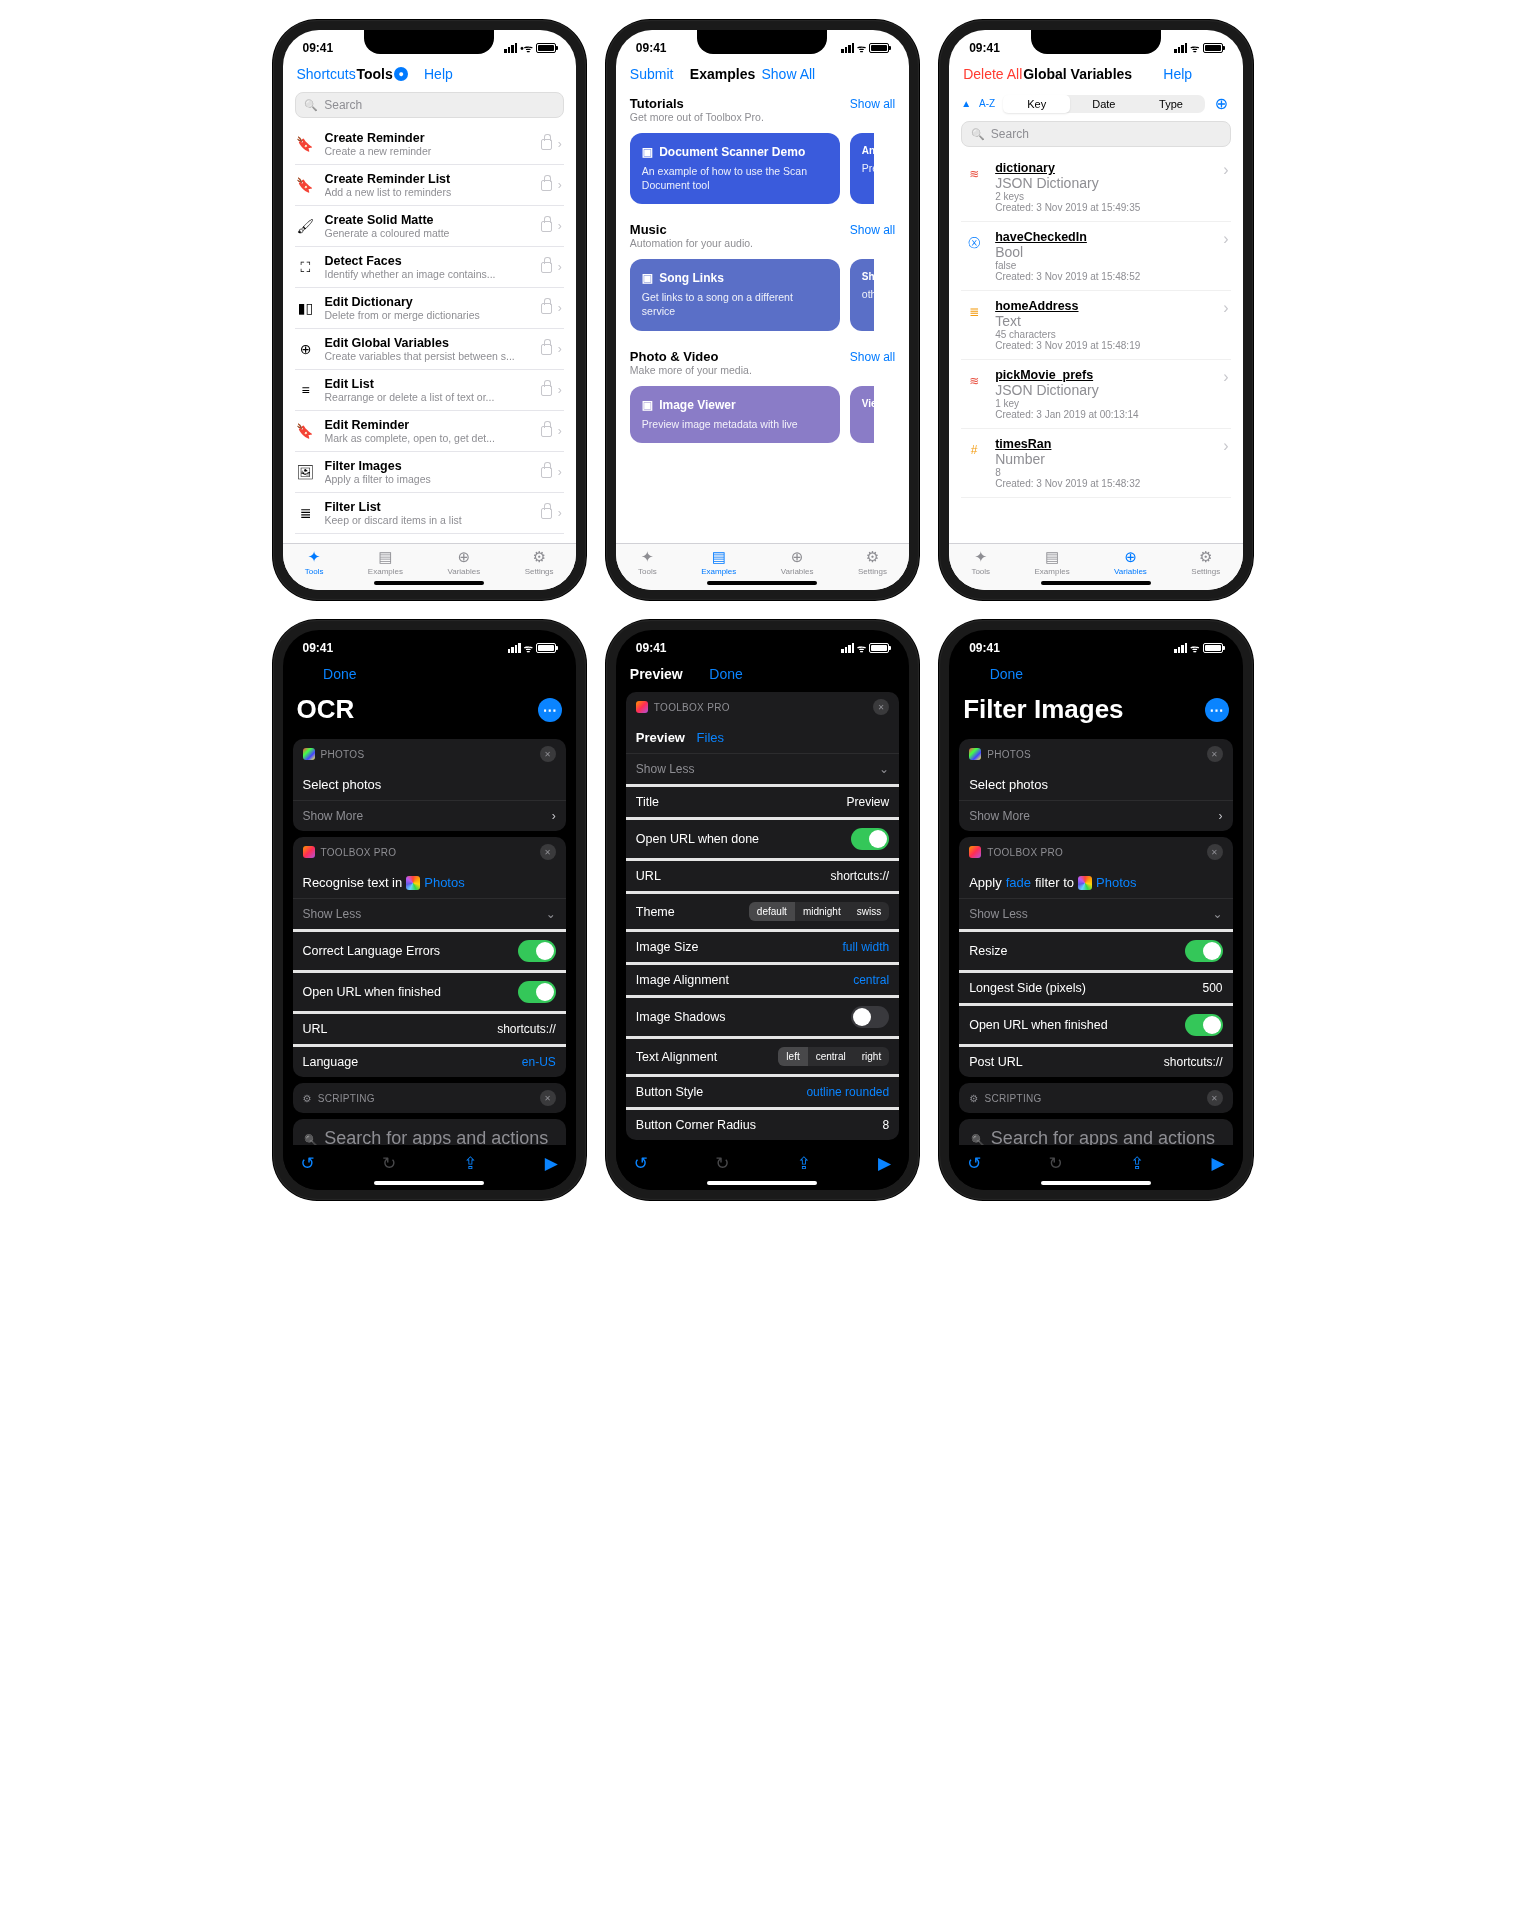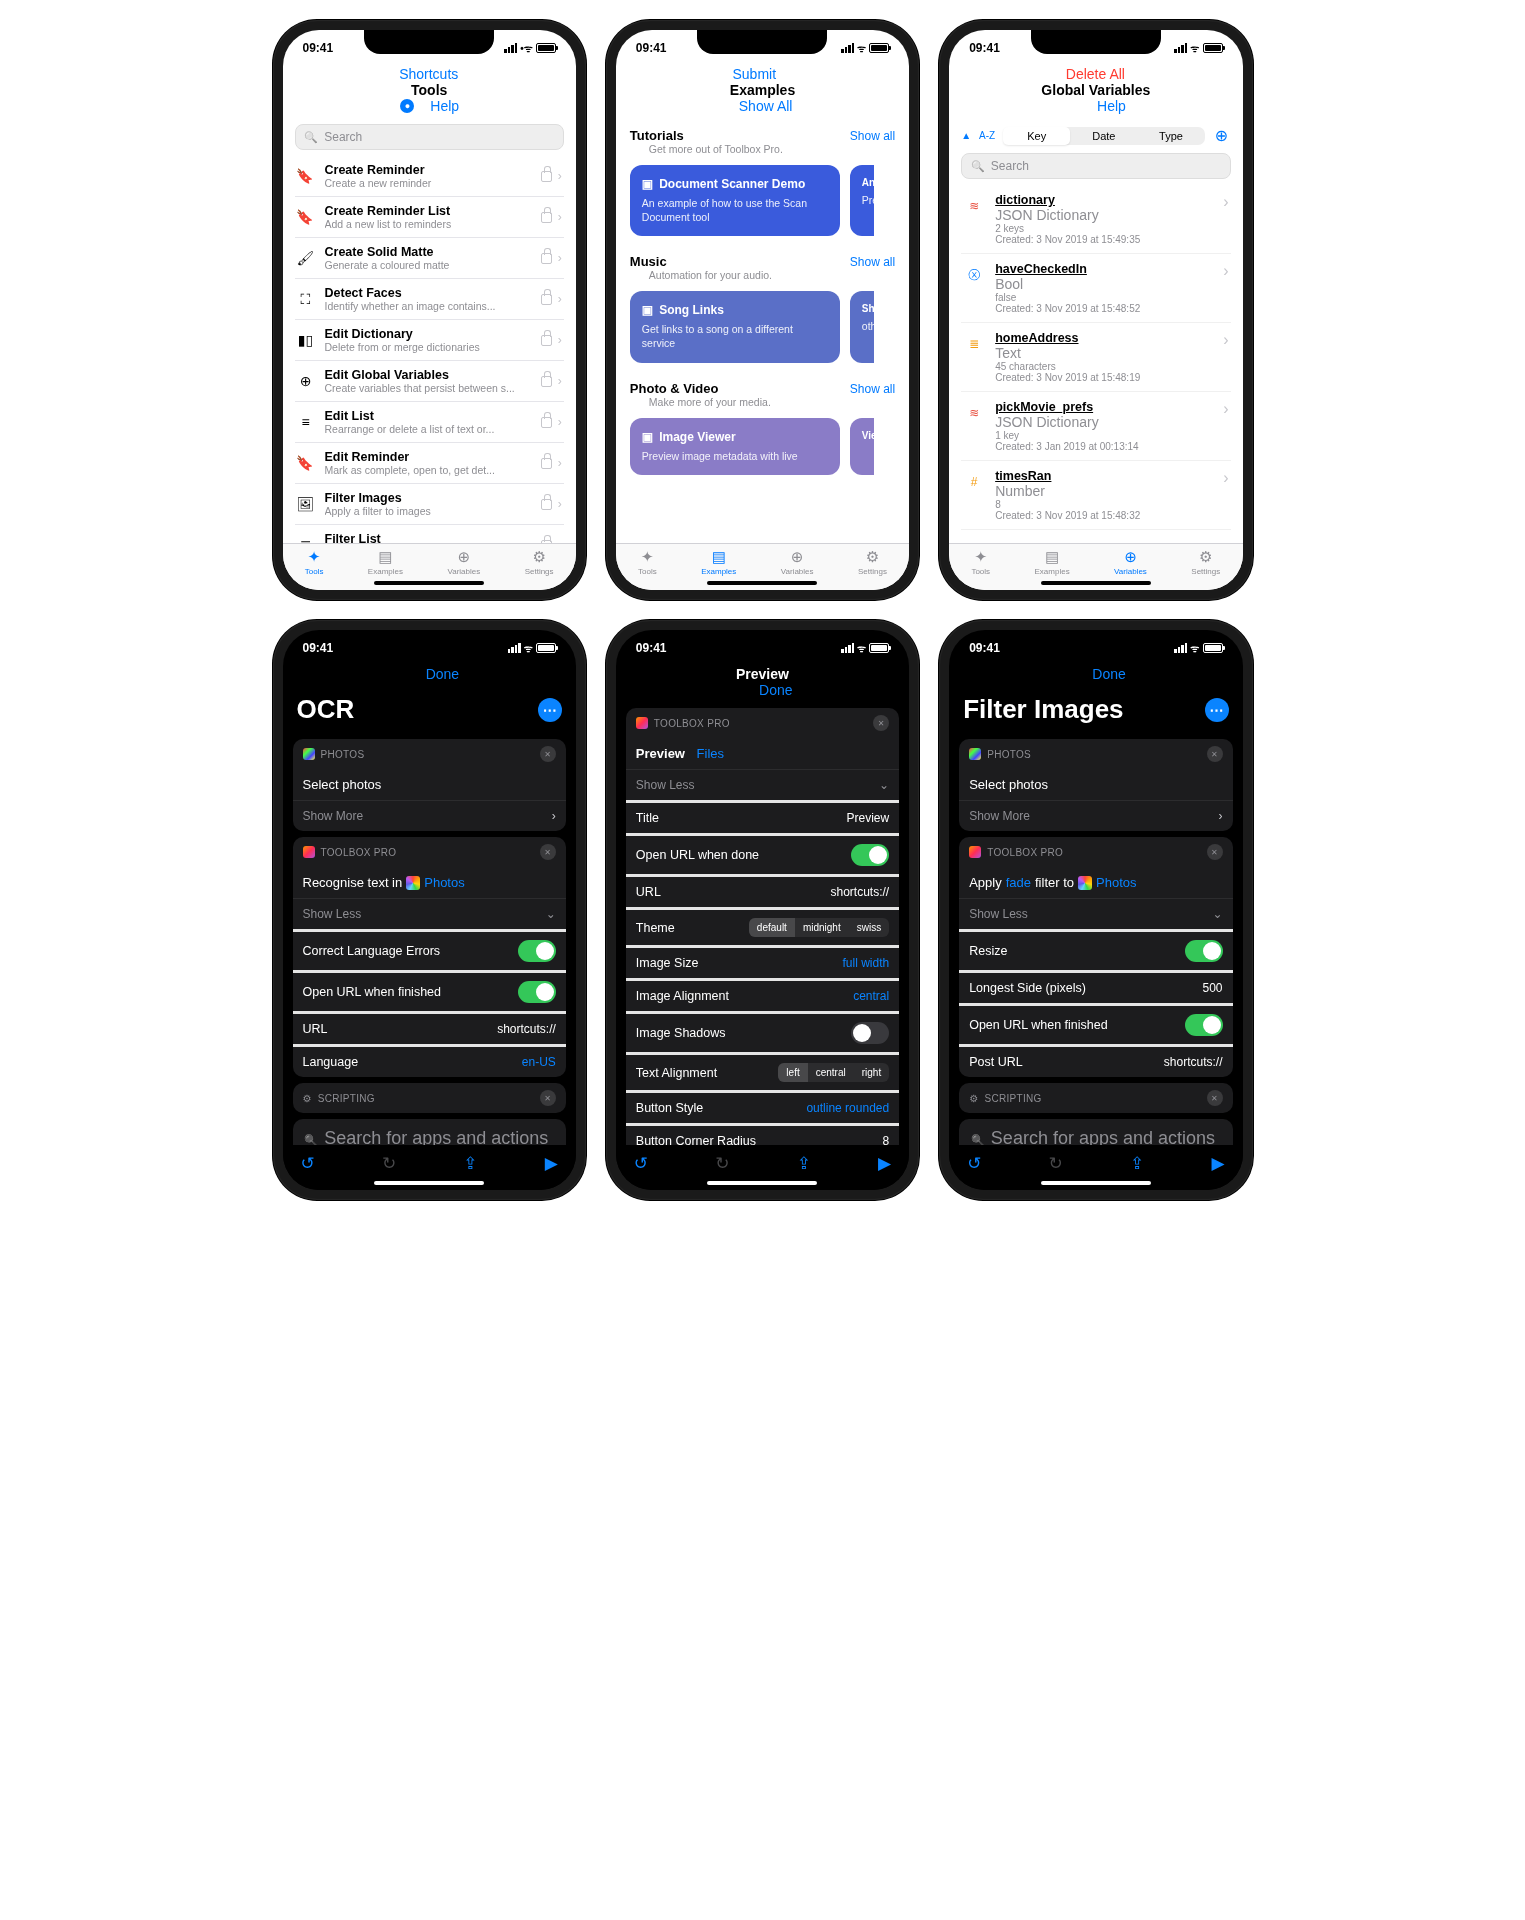--- a/index.html
+++ b/index.html
@@ -23,21 +23,21 @@
   padding: 10px 20px 4px; font-size: 12px; font-weight: 600; height: 30px;
 }
 .status-ico { display: flex; gap: 3px; align-items: center; }
 .sig { display: inline-flex; gap: 1px; align-items: flex-end; }
 .sig i { width: 2.5px; background: currentColor; display: block; }
 .sig i:nth-child(1){height:4px} .sig i:nth-child(2){height:6px} .sig i:nth-child(3){height:8px} .sig i:nth-child(4){height:10px}
 .batt { width: 20px; height: 10px; border: 1px solid currentColor; border-radius: 2px; position: relative; }
 .batt::after { content:''; position:absolute; right:-3px; top:2px; width:2px; height:4px; background:currentColor; border-radius:0 1px 1px 0;}
 .batt::before { content:''; position:absolute; inset:1px; background:currentColor; border-radius:1px;}
 
-.navbar { display: flex; justify-content: flex-start; align-items: center; padding: 6px 14px 8px; font-size: 14px; flex-direction: column; }
+.navbar { display: flex; justify-content: flex-start; align-items: center; padding: 6px 14px 8px; font-size: 14px; }
 .nav-left, .nav-right { color: #007aff; min-width: 60px; }
 .nav-left.red { color: #ff3b30; }
 .nav-right { text-align: right; display:flex; align-items:center; justify-content:flex-end; gap:6px;}
 .nav-title { font-weight: 600; font-size: 14px; }
 .nav-large { font-size: 26px; font-weight: 700; padding: 4px 14px 8px; display:flex; justify-content:space-between; align-items:center;}
 .nav-dot { width:24px; height:24px; border-radius:50%; background:#0a84ff; display:flex; align-items:center; justify-content:center; color:#fff; font-weight:bold; font-size:14px;}
 .circ-i { width:14px; height:14px; border-radius:50%; background:#007aff; color:#fff; display:inline-flex; align-items:center; justify-content:center; font-size:9px;}
 
 .content { flex: 1; overflow: hidden; padding: 0 12px; }
 .content.nopad { padding: 0; }
@@ -68,21 +68,21 @@
 
 .vrow { display:flex; align-items:flex-start; gap:10px; padding:8px 2px; border-bottom:1px solid #f0f0f0;}
 .vico { width:22px; height:22px; border-radius:5px; display:flex; align-items:center; justify-content:center; font-size:12px; margin-top:2px; flex-shrink:0;}
 .vico.stack { color:#e74c3c;} .vico.bool{color:#007aff;} .vico.text{color:#f39c12;} .vico.num{color:#f39c12;}
 .vbody { flex:1; min-width:0;} 
 .vtitle{font-size:12.5px; font-weight:600;text-decoration:underline;} .vtype{font-size:14px; color:#8e8e93;} .vdet{font-size:10px; color:#8e8e93;} .vdate{font-size:10px; color:#8e8e93;}
 
 
 .sechead { display:flex; justify-content:space-between; align-items:baseline; padding:6px 14px 2px;}
 .sechead .t { font-size:13px; font-weight:700;}
-.sechead .s { font-size:10.5px; color:#8e8e93;margin-left:19px;}
+.sechead .s { font-size:10.5px; color:#8e8e93;}
 .sechead .all { color:#007aff; font-size:12px;}
 .hscroll { display:flex; gap:10px; padding:8px 14px 12px; overflow:hidden;}
 .card { border-radius:12px; padding:12px; color:#fff; width:210px; flex-shrink:0;}
 .card.blue{background:#3a5bdc;} .card.indigo{background:#5a6fc7;} .card.purple{background:#8a7cc7;}
 .card .ch { font-size:12px; font-weight:600; display:flex; align-items:center; gap:6px; margin-bottom:6px;}
 .card .cd { font-size:10.5px; opacity:0.9; line-height:1.3;}
 .card2 { width:24px; border-radius:12px 0 0 12px;}
 
 
 .tabbar { display:flex; justify-content:space-around; align-items:center; padding:4px 0 14px; border-top:1px solid #d1d1d6; background:#f9f9f9;}

